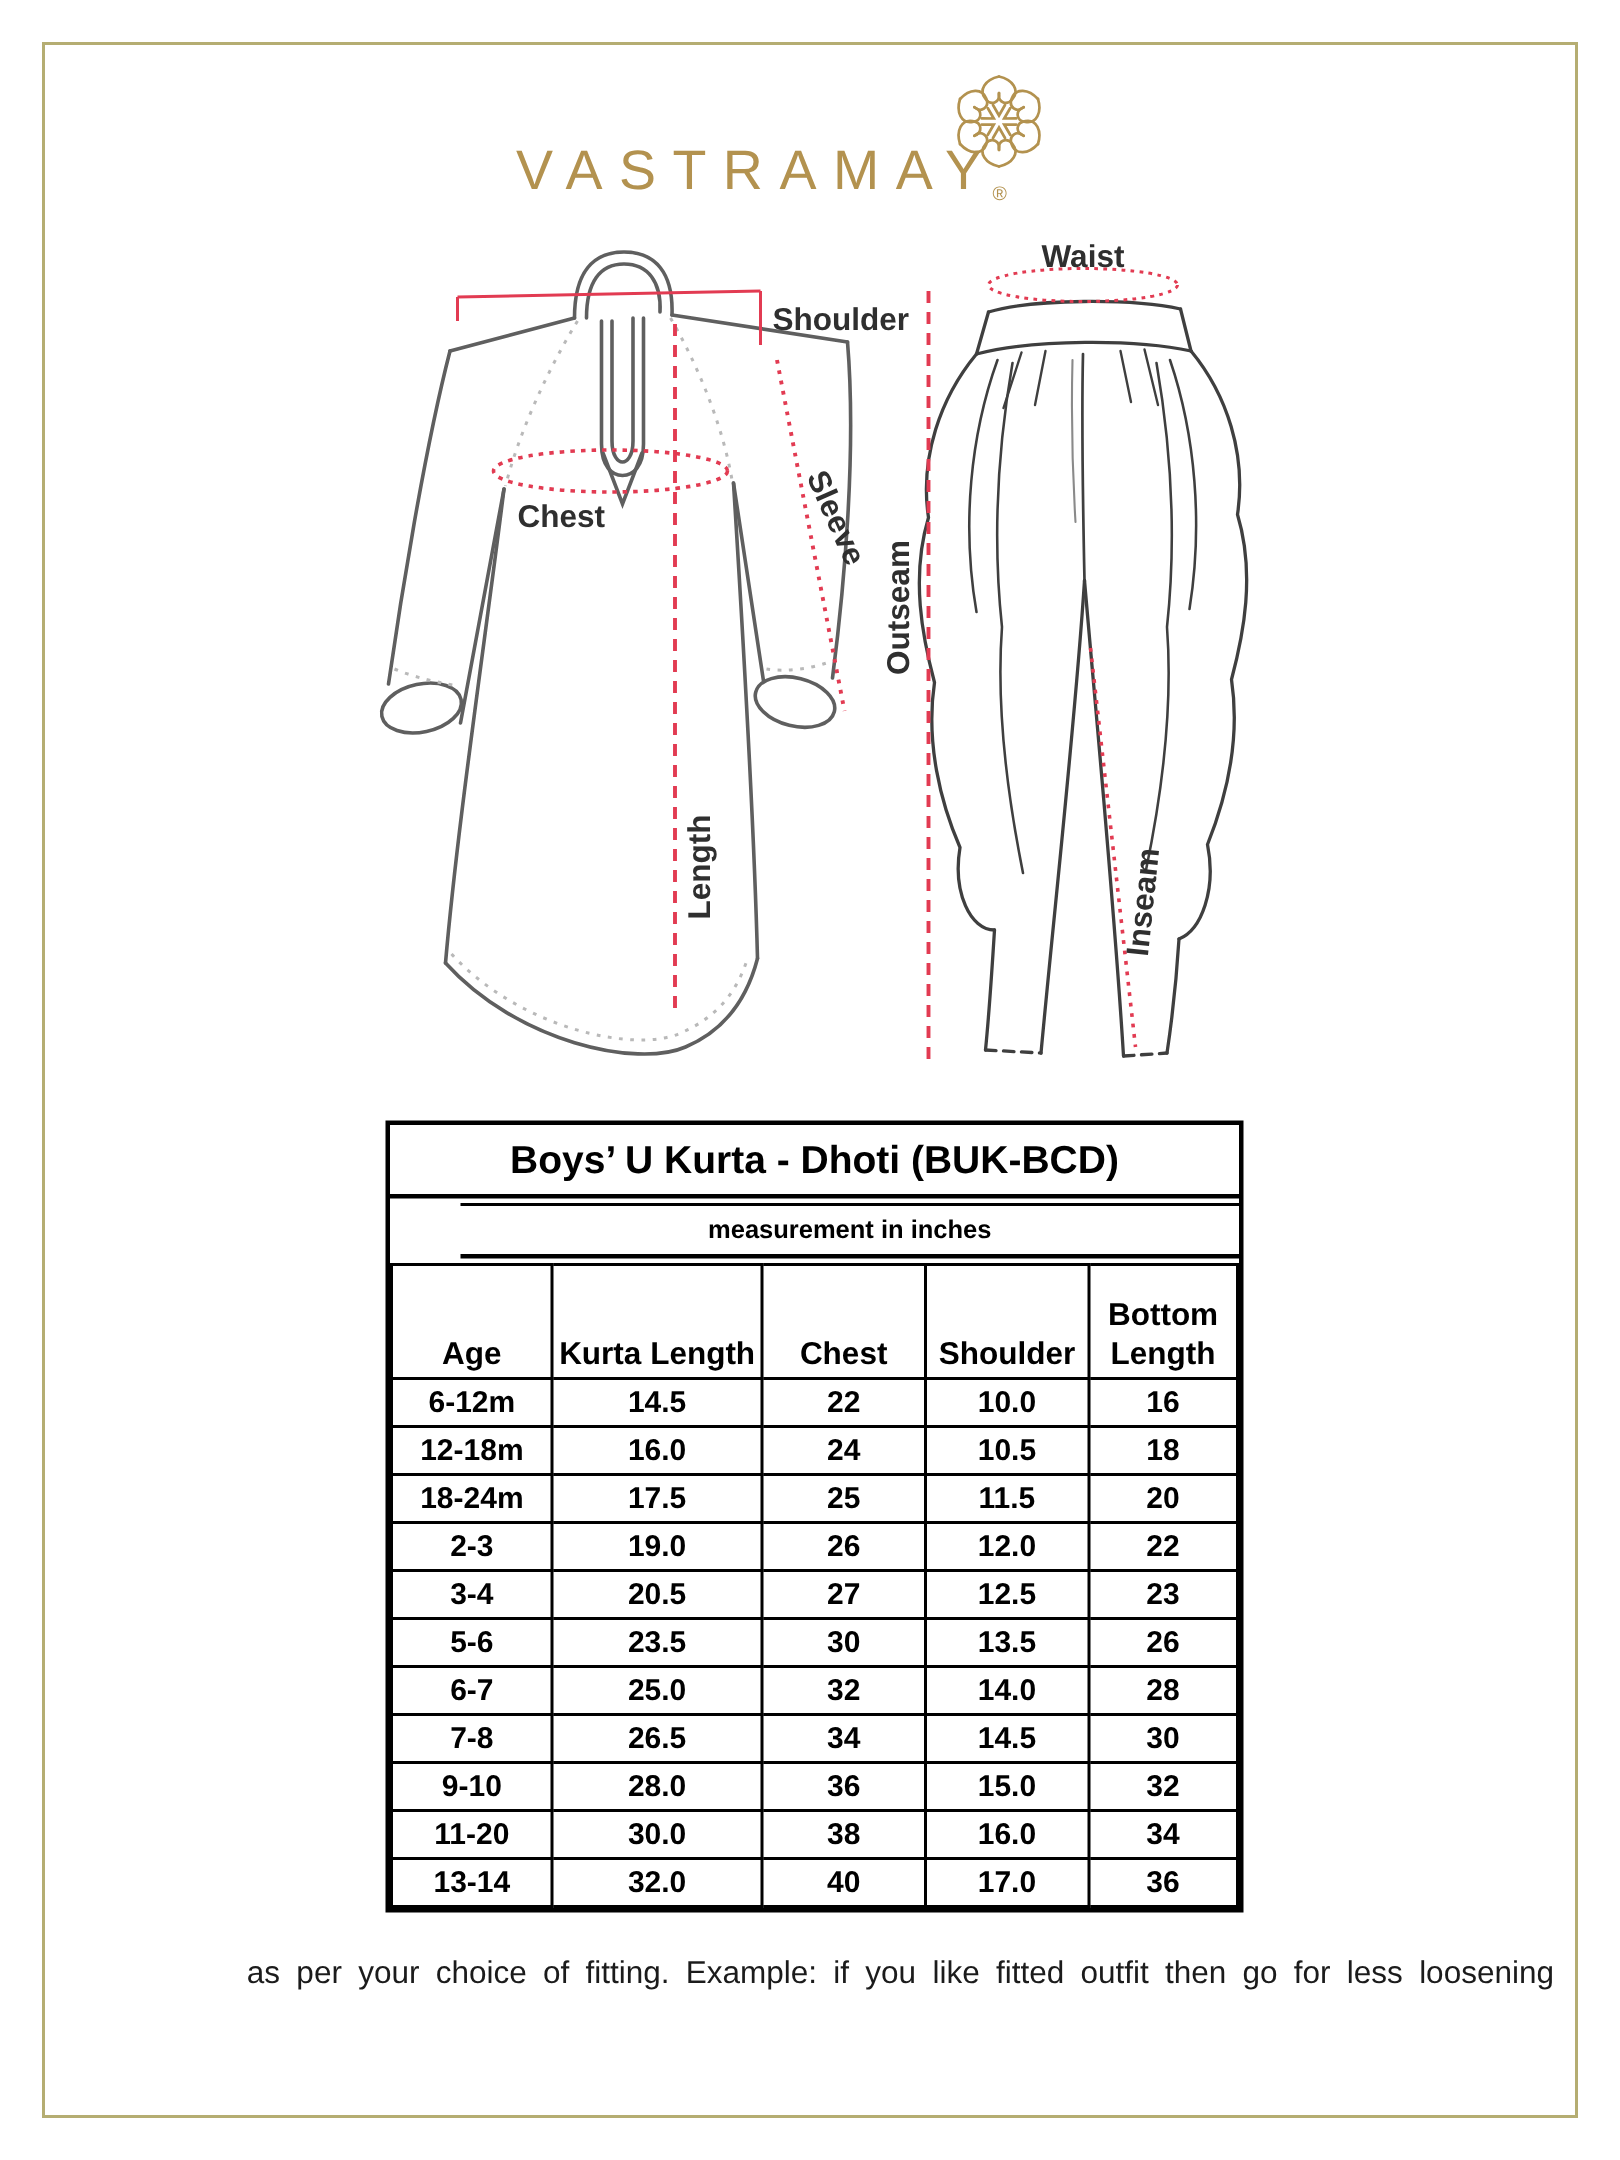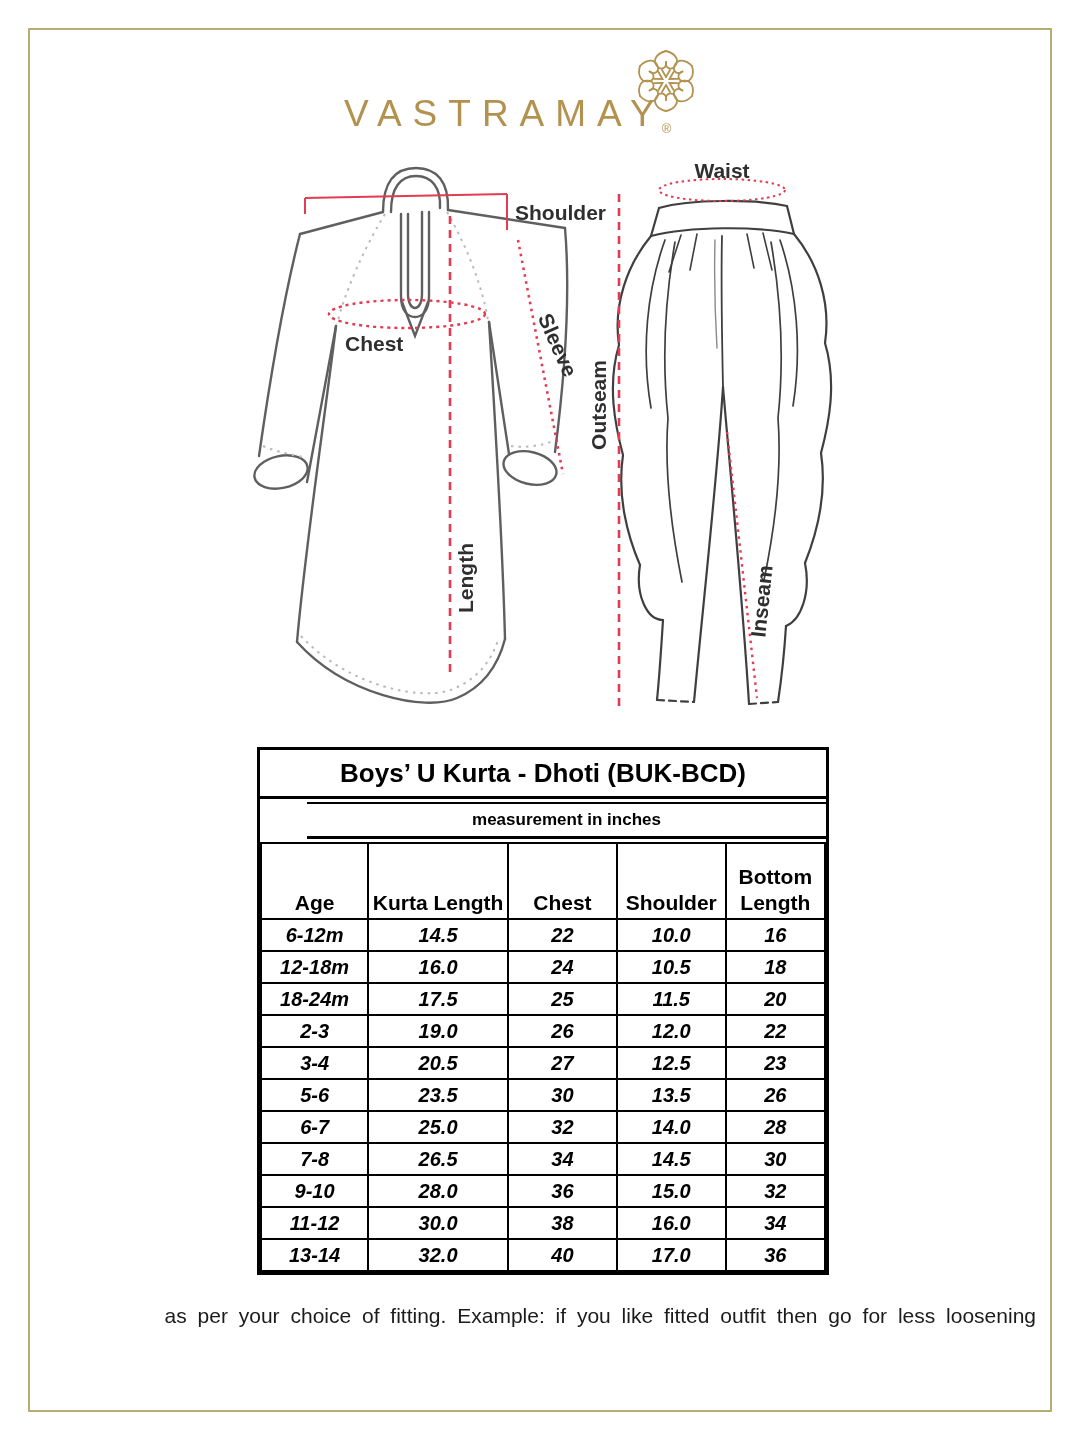--- a/index.html
+++ b/index.html
@@ -54,21 +54,21 @@
     width:100%;margin-top:3px;border-collapse:collapse;table-layout:fixed;
     border-top:2px solid var(--ink);
   }
   table.grid th, table.grid td{
     border:2.5px solid var(--ink);text-align:center;font-weight:700;
     padding:0;
   }
   table.grid th{
     height:72px;vertical-align:bottom;font-size:21px;padding-bottom:2px;line-height:1.25;
   }
-  table.grid td{height:30px;font-size:20px;font-style:italic;}
+  table.grid td{height:30px;font-size:20px;}
   col.c-age{width:19%;}
   col.c-kl{width:24.8%;}
   col.c-ch{width:19.3%;}
   col.c-sh{width:19.3%;}
   col.c-bl{width:17.6%;}
   
   .note{
     position:absolute;left:42px;right:44px;top:1296px;
     text-align:right;font-size:21px;line-height:39px;color:#1b1b1b;
     word-spacing:5px;
@@ -287,21 +287,21 @@
             <td>30</td>
           </tr>
           <tr>
             <td>9-10</td>
             <td>28.0</td>
             <td>36</td>
             <td>15.0</td>
             <td>32</td>
           </tr>
           <tr>
-            <td>11-12</td>
+            <td>11-20</td>
             <td>30.0</td>
             <td>38</td>
             <td>16.0</td>
             <td>34</td>
           </tr>
           <tr>
             <td>13-14</td>
             <td>32.0</td>
             <td>40</td>
             <td>17.0</td>

